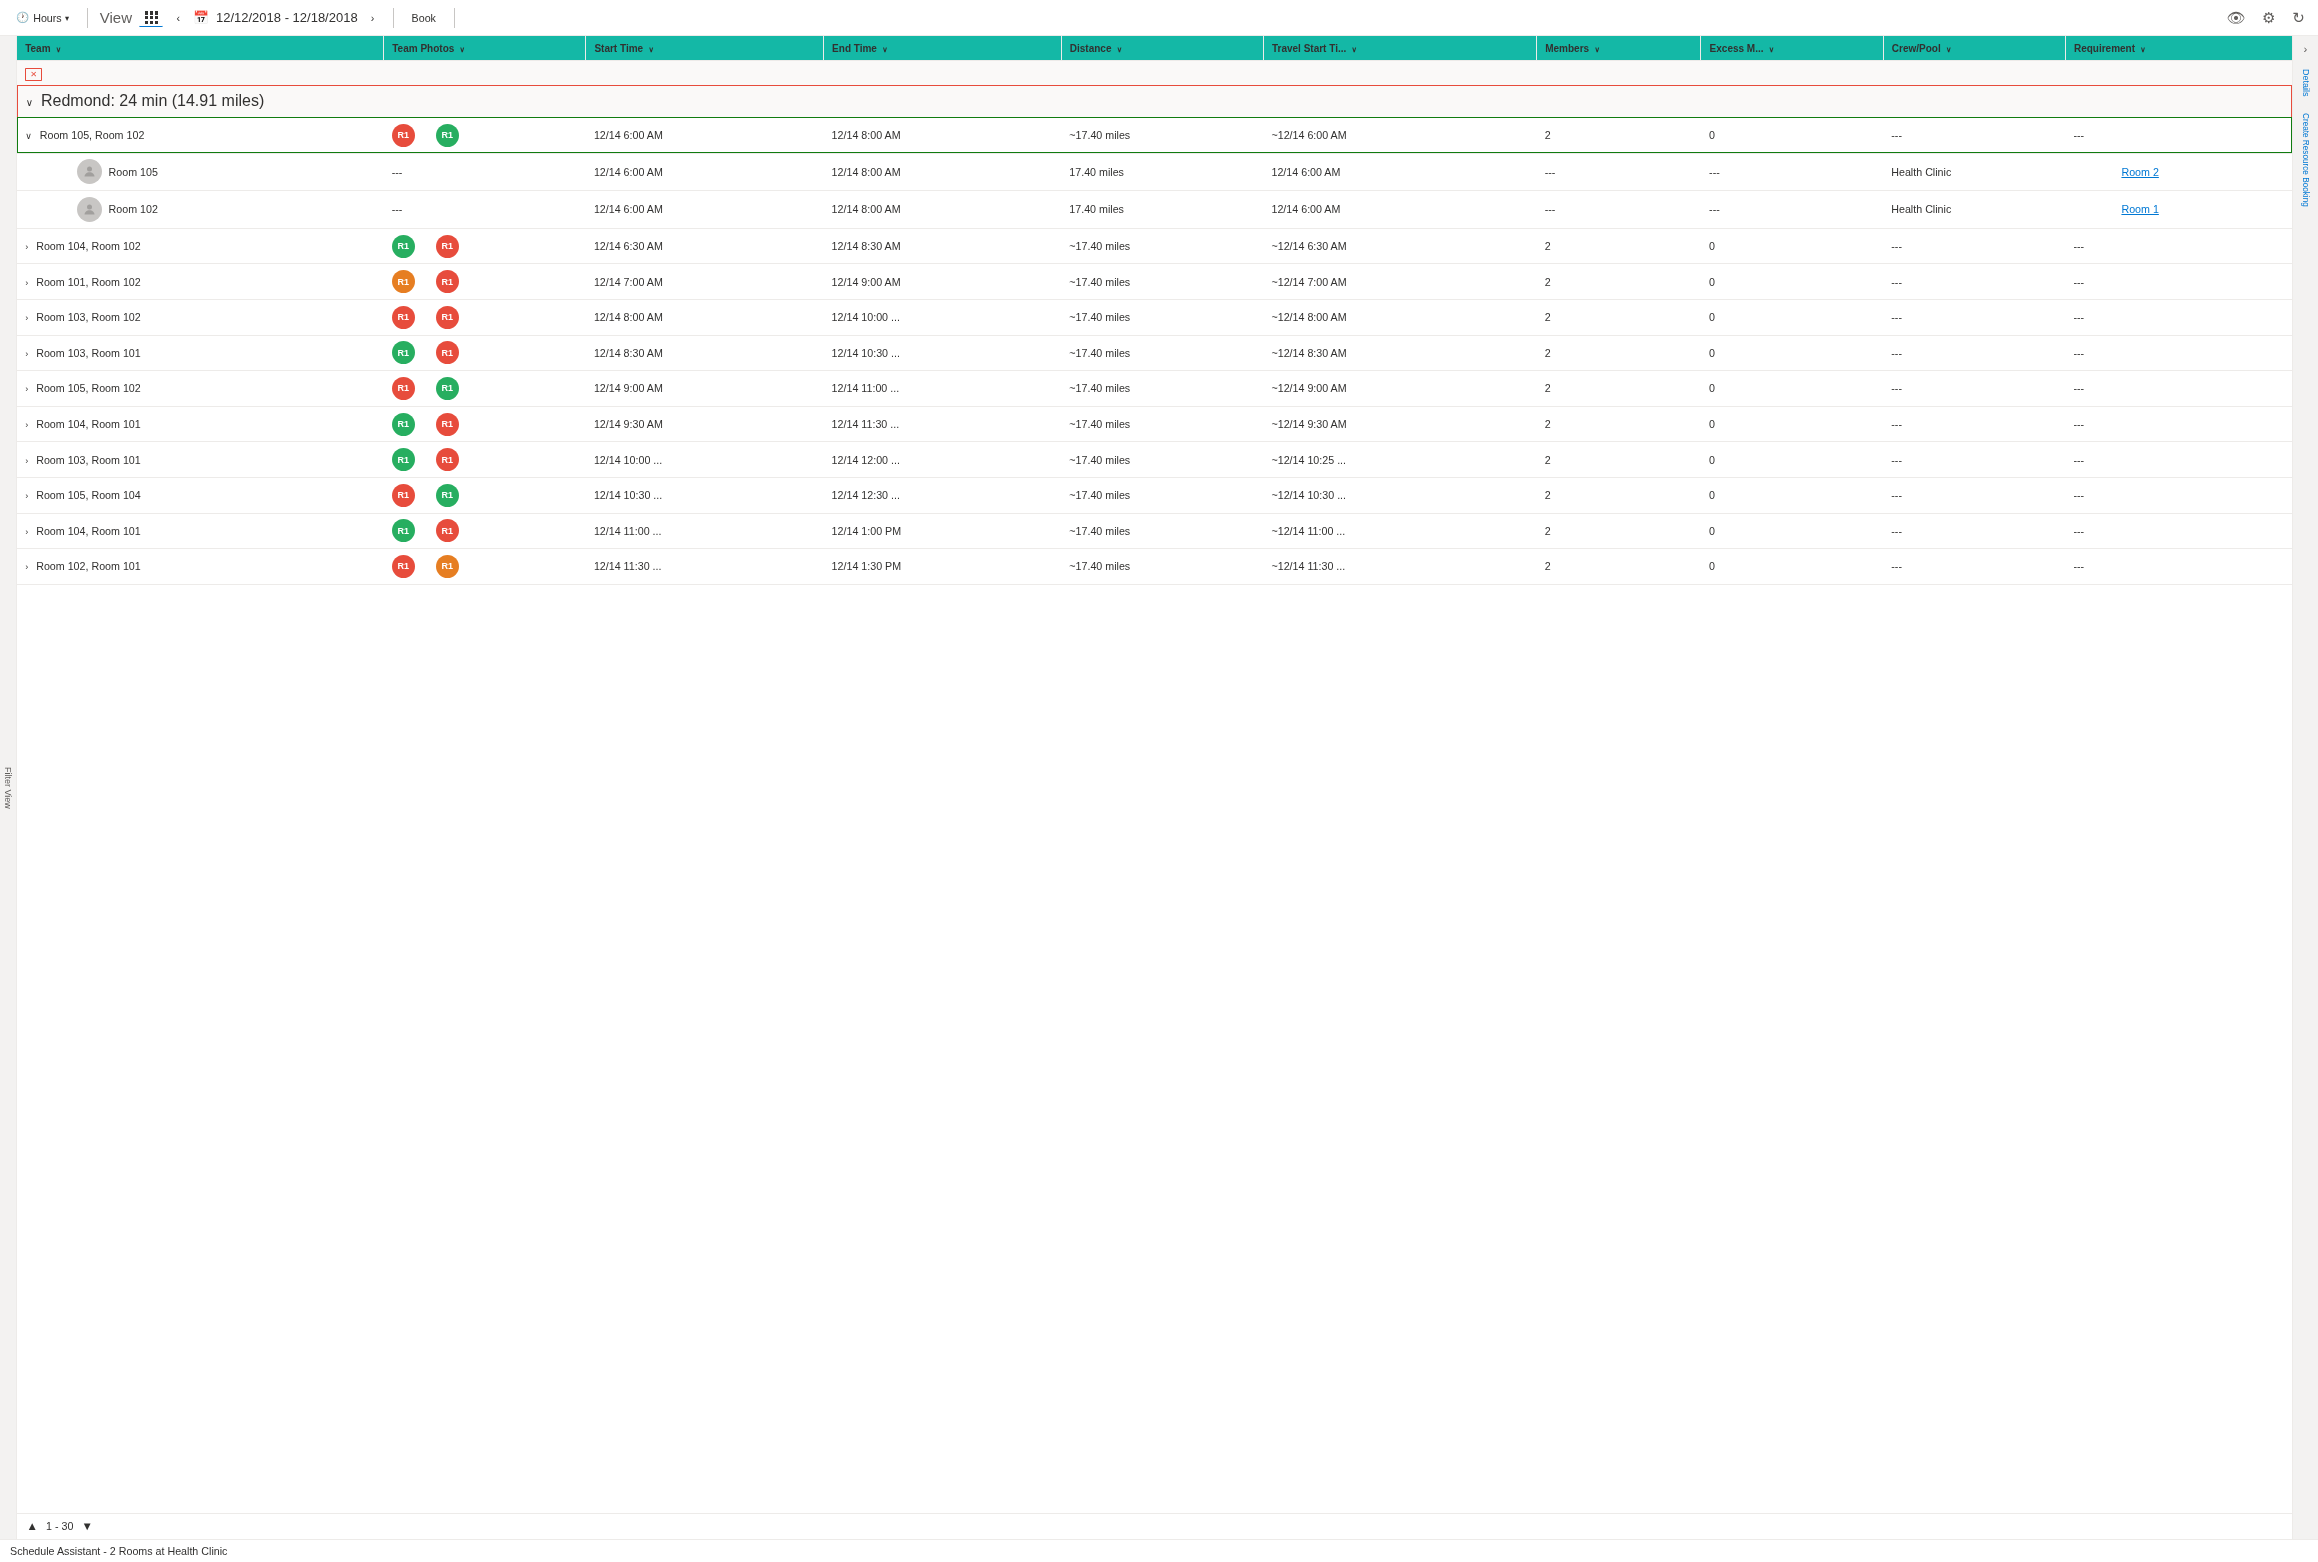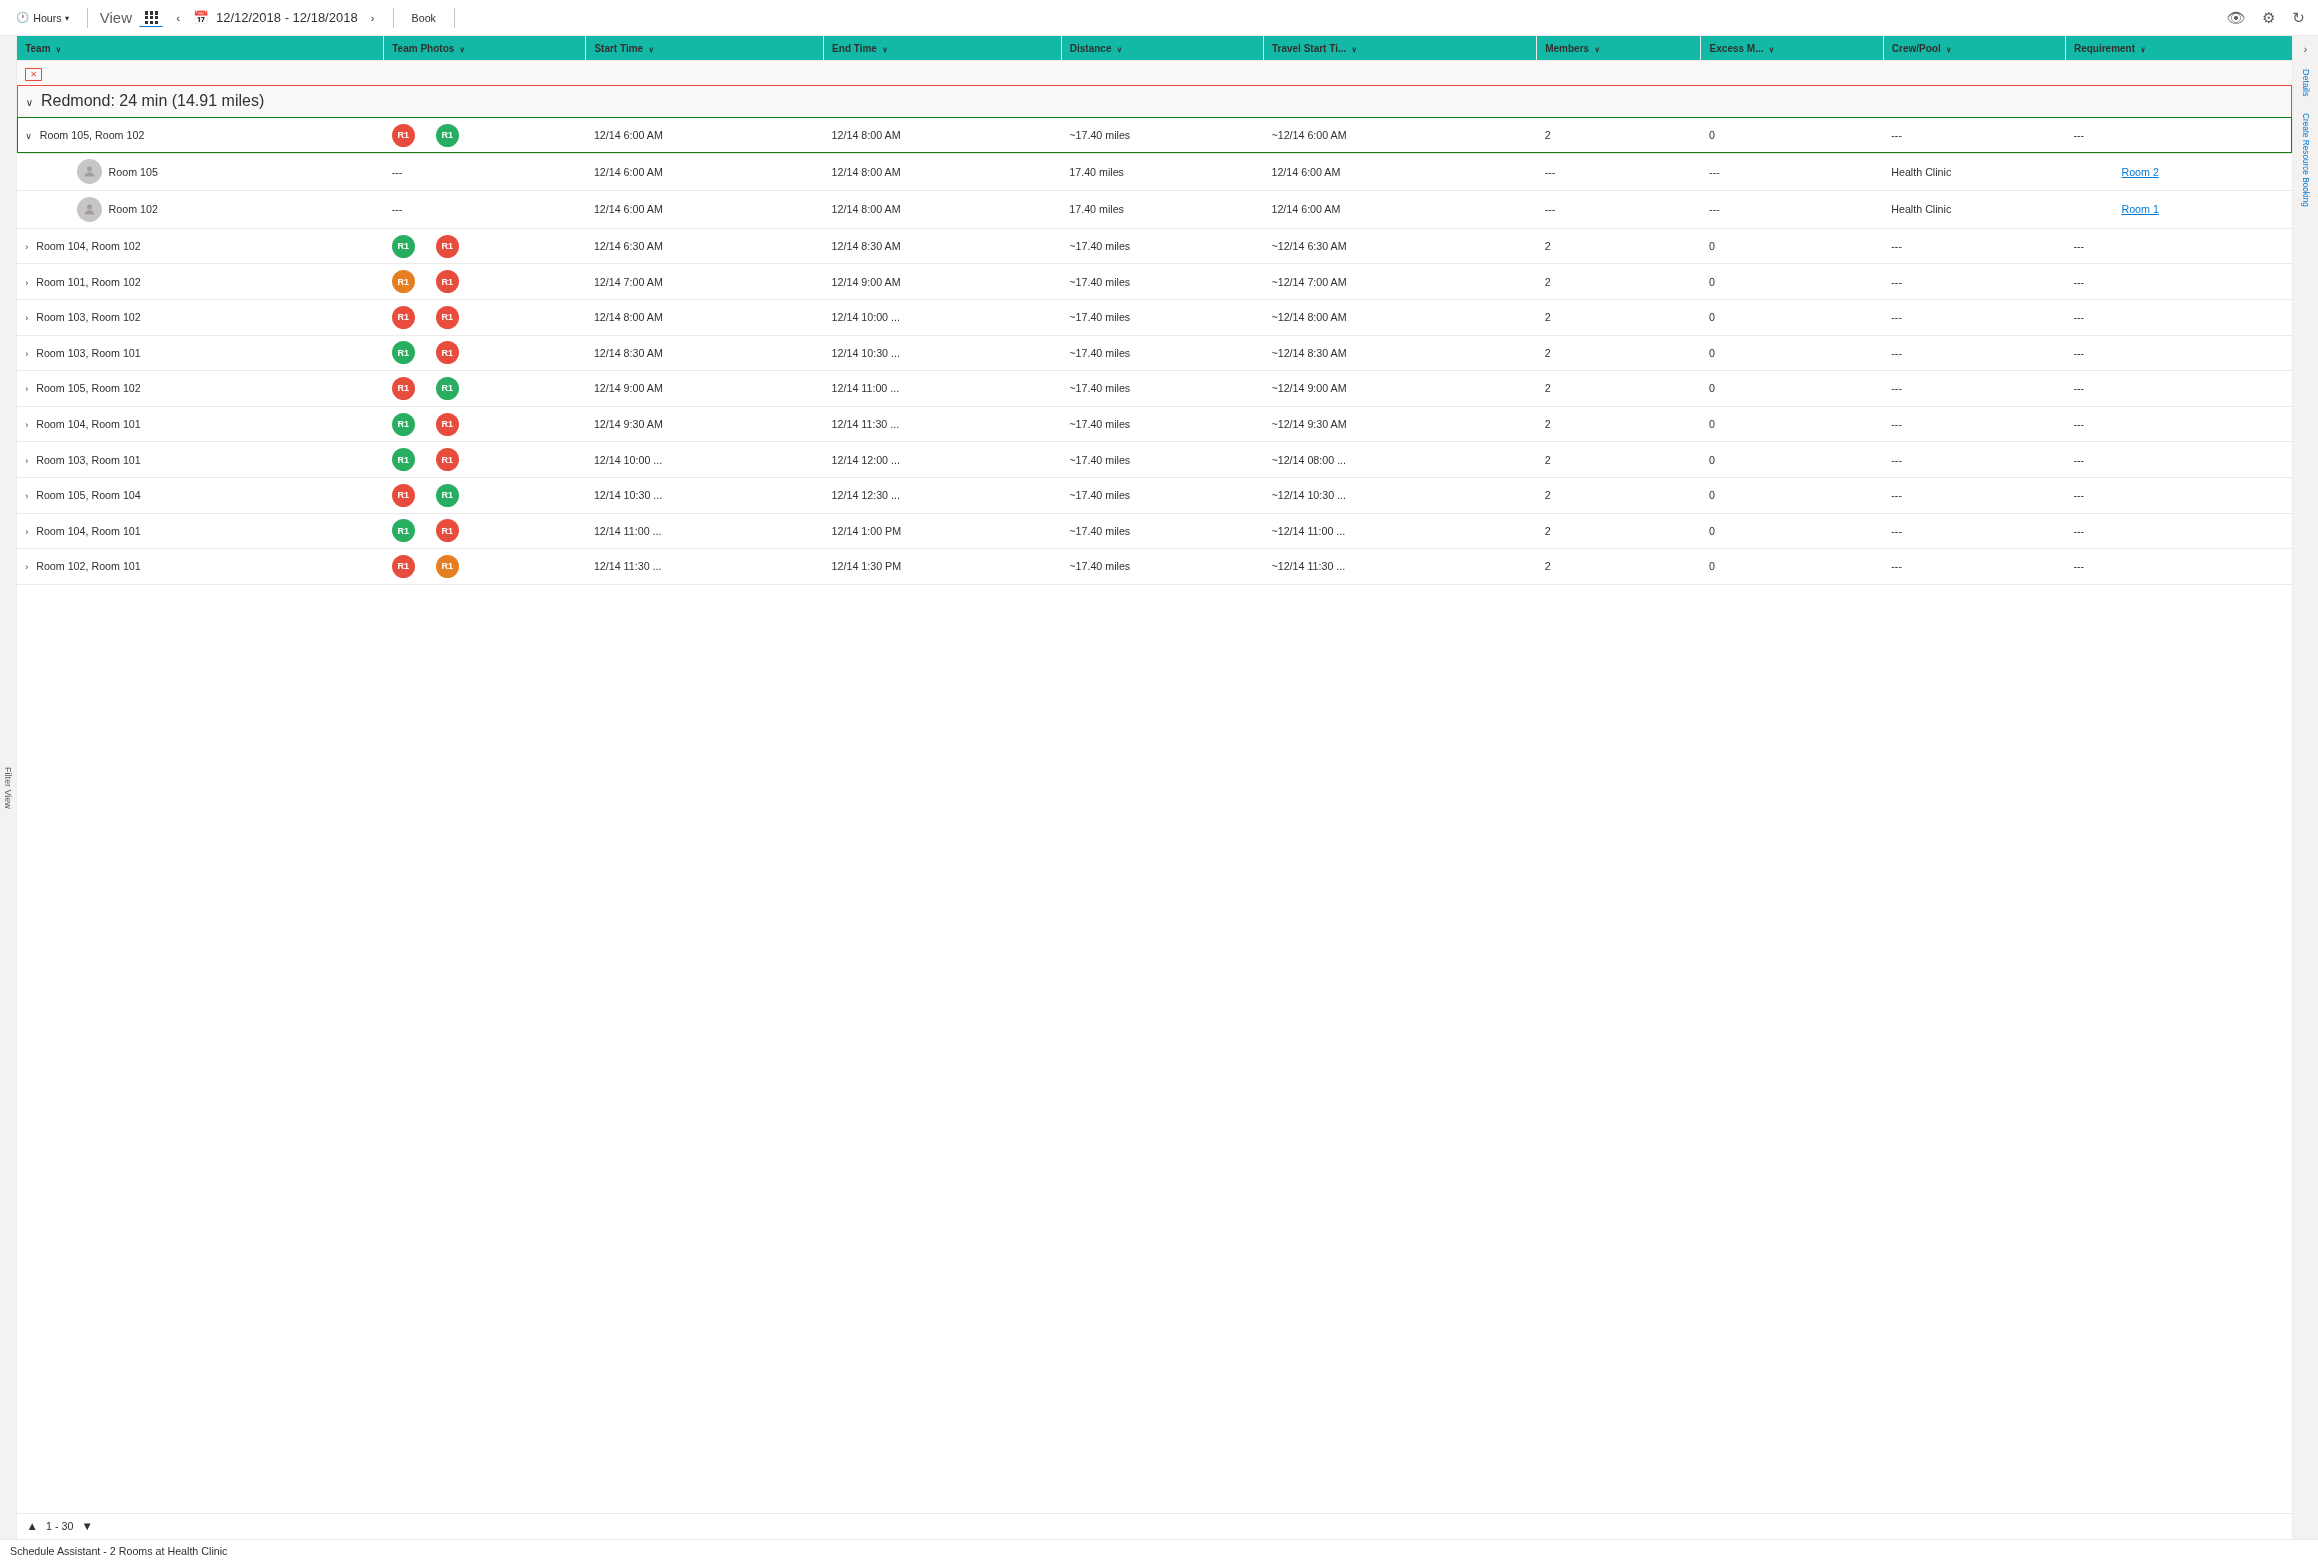--- a/index.html
+++ b/index.html
@@ -421,21 +421,21 @@
       </td>
       <td>
                   <div class="avatar-group">
                     <div class="avatar-circle" style="background:#27ae60">R1</div>
                     <div class="avatar-circle" style="background:#e74c3c">R1</div>
                   </div>
                 </td>
       <td>12/14 10:00 ...</td>
       <td>12/14 12:00 ...</td>
       <td>~17.40 miles</td>
-      <td>~12/14 08:00 ...</td>
+      <td>~12/14 10:25 ...</td>
       <td>2</td>
       <td>0</td>
       <td>---</td>
       <td>---</td>
     </tr>
               <tr>
       <td style="padding-left:8.2px;">
         <span class="expand-icon">›</span>
         <span>Room 105, Room 104</span>
       </td>

